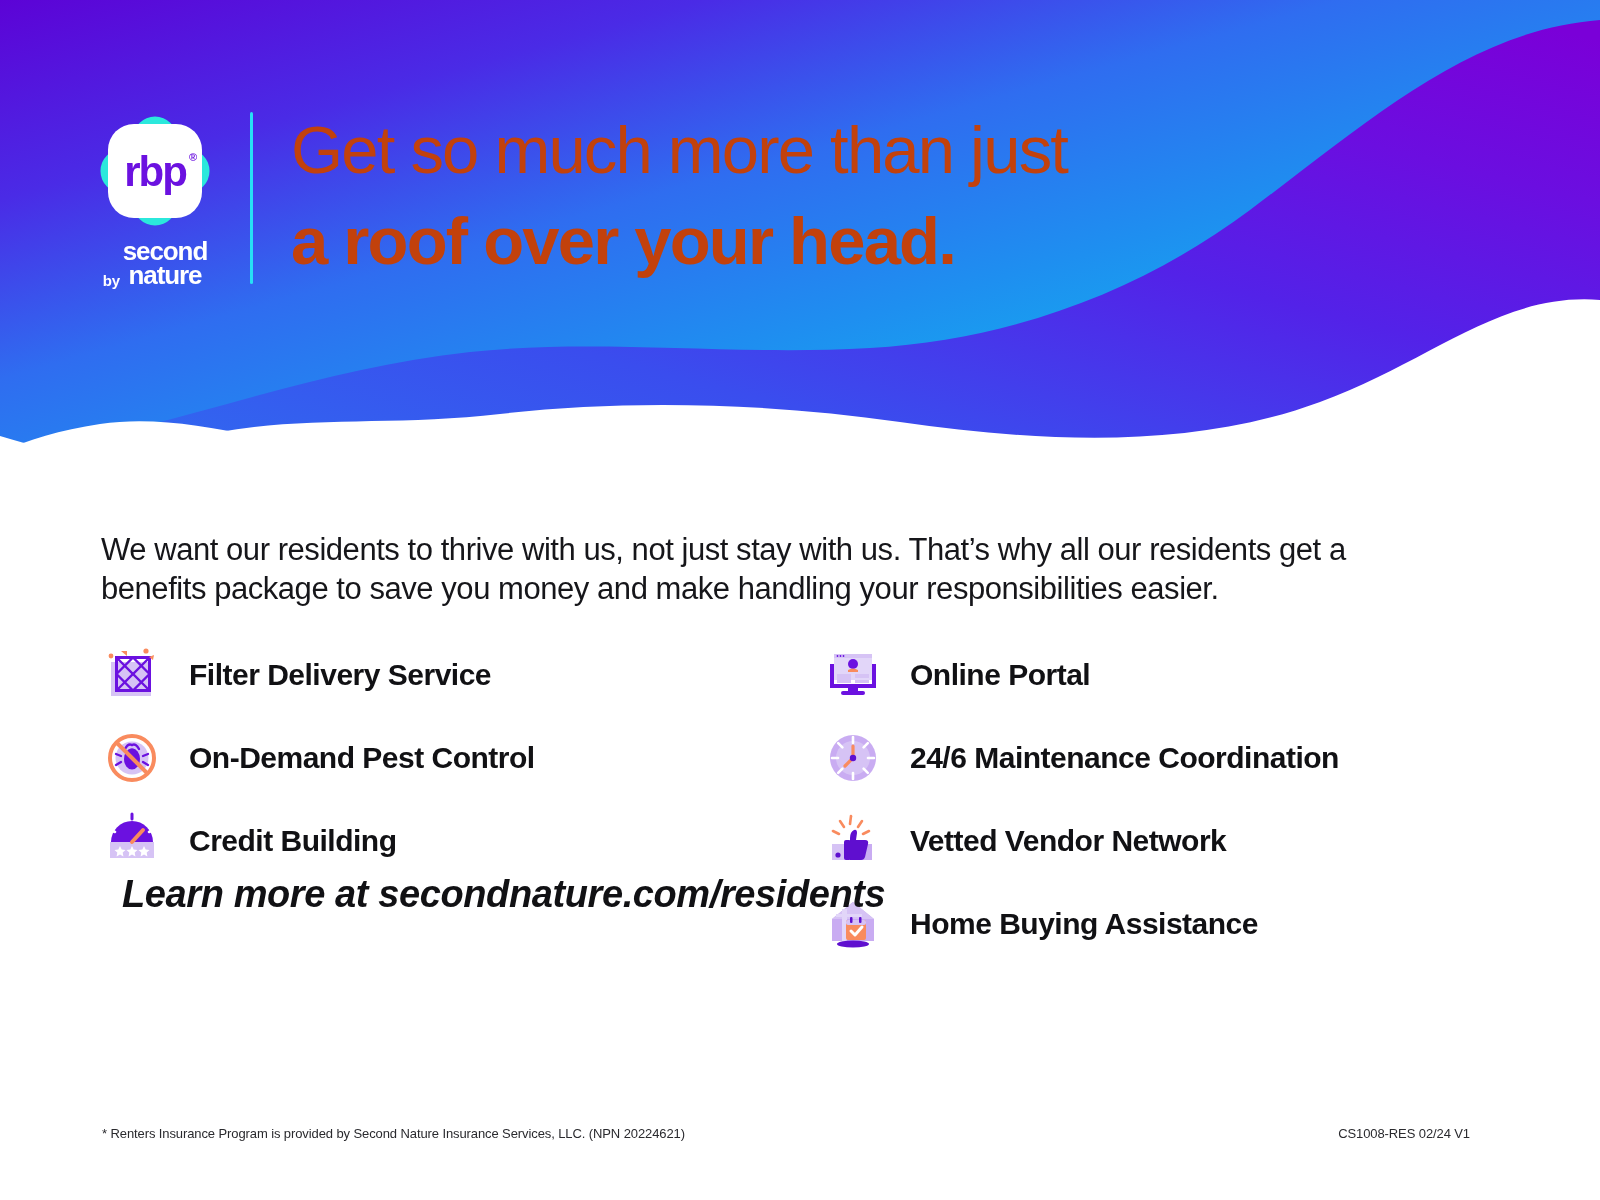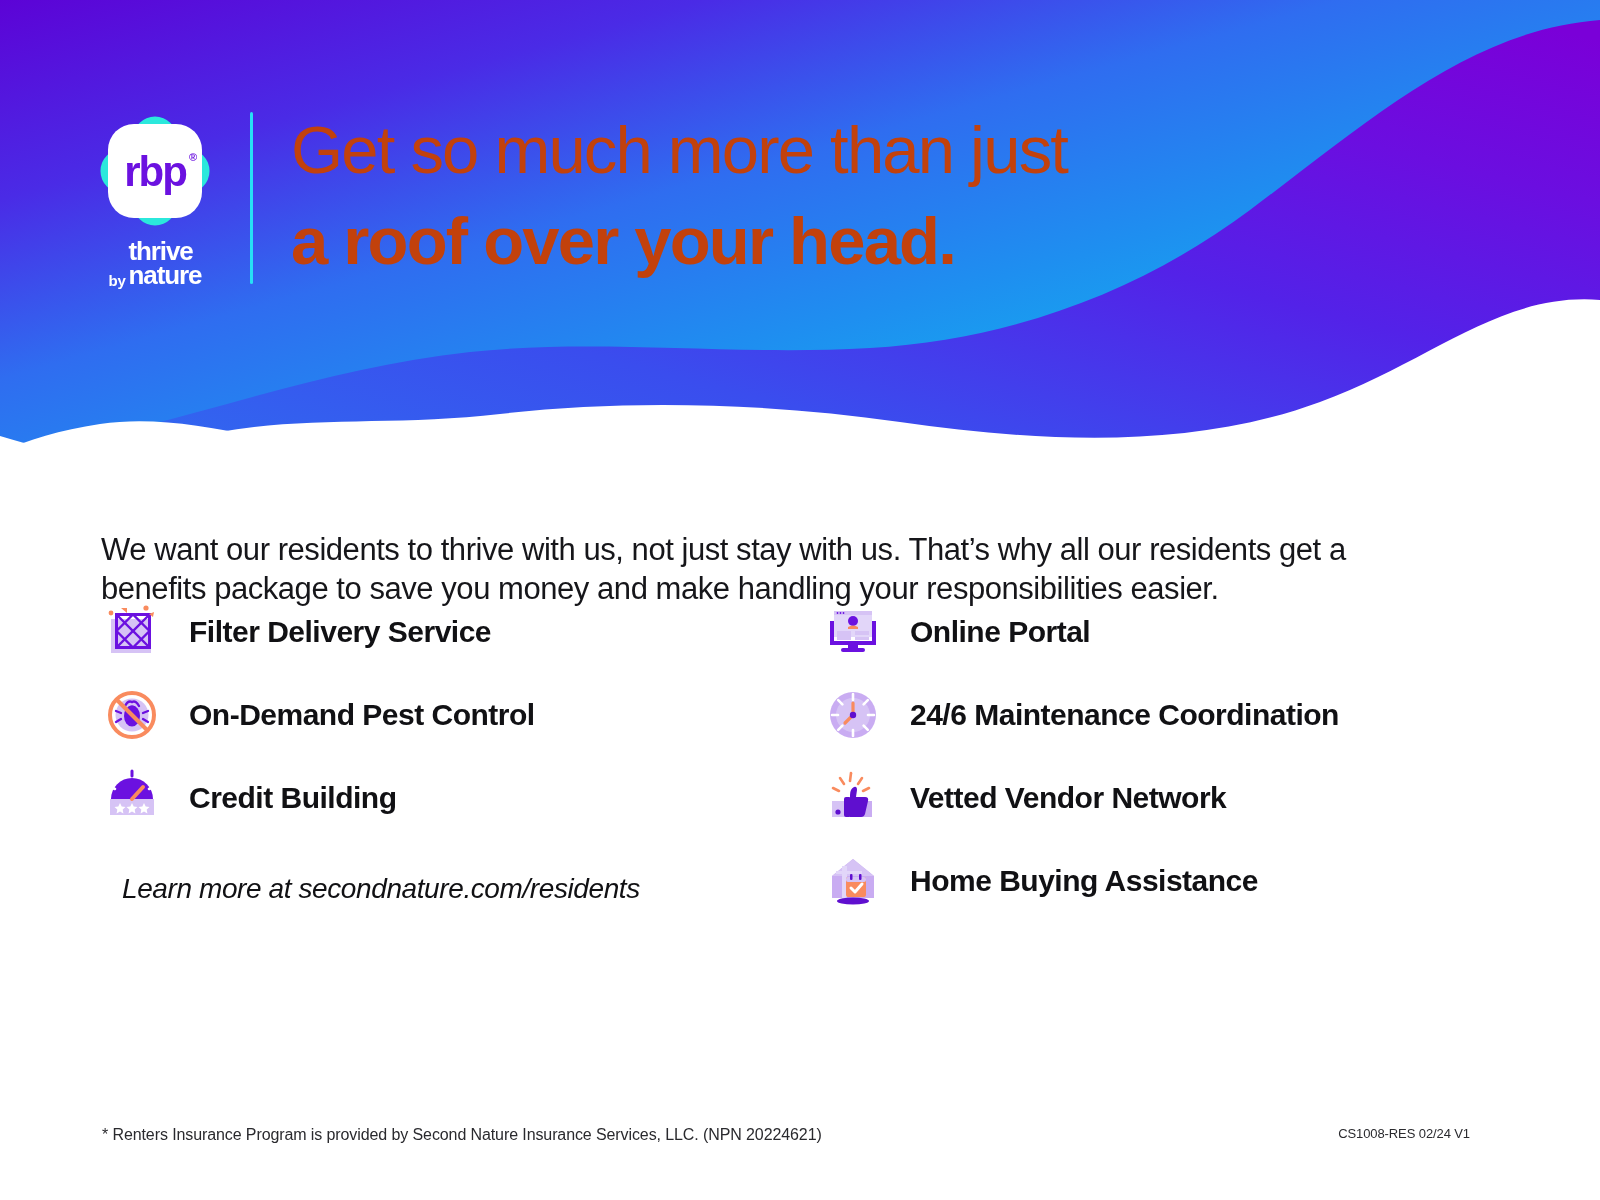--- a/index.html
+++ b/index.html
@@ -112,21 +112,21 @@
     color: #16161a;
     font-size: 31px;
     line-height: 1.25;
     letter-spacing: -0.45px;
     font-weight: 400;
   }
 
   
   .benefit-col {
     position: absolute;
-    top: 590px;
+    top: 633px;
   }
   #col-left  { left: 101px;  width: 640px; }
   #col-right { left: 822px;  width: 700px; }
 
   .benefit-row {
     display: flex;
     align-items: center;
     height: 83px;
     margin-bottom: 0;
   }
@@ -145,34 +145,34 @@
     font-weight: 700;
     color: #111114;
     letter-spacing: -0.5px;
     white-space: nowrap;
   }
 
   #learn-more {
     position: absolute;
     left: 122px;
     top: 873px;
-    font-size: 28px;
+    font-size: 38px;
     font-style: italic;
-    font-weight: 400;
+    font-weight: 700;
     color: #111114;
     letter-spacing: -0.4px;
     text-align: right;
   }
 
   
   #footer-note {
     position: absolute;
     left: 102px;
     top: 1126px;
-    font-size: 16px;
+    font-size: 13px;
     color: #2a2a2e;
     letter-spacing: -0.1px;
   }
   #footer-code {
     position: absolute;
     right: 130px;
     top: 1126px;
     font-size: 13px;
     color: #2a2a2e;
     letter-spacing: -0.1px;
@@ -256,21 +256,21 @@
         <rect x="18" y="18" width="90" height="90" rx="22" ry="22" fill="#2BE8DC"></rect>
       </g>
 
       <rect x="16" y="16" width="94" height="94" rx="26" ry="26" fill="#ffffff"></rect>
 
       <text x="63" y="78" text-anchor="middle" font-family="Liberation Sans, sans-serif" font-size="42" font-weight="700" fill="#6B11E0" letter-spacing="-2">rbp</text>
       <text x="101" y="53" text-anchor="middle" font-family="Liberation Sans, sans-serif" font-size="11" font-weight="700" fill="#6B11E0">®</text>
     </svg>
   </div>
   <div id="logo-byline">
-    <span class="byline-by">by</span><span class="byline-words"><span class="second">thrive</span><span class="nature">nature</span></span>
+    <span class="byline-by">by</span><span class="byline-words"><span class="second">second</span><span class="nature">nature</span></span>
   </div>
 </div>
 
 <div id="hero-divider"></div>
 
 <div id="headline">
   <span class="line1">Get so much more than just</span>
   <span class="line2">a roof over your head.</span>
 </div>
 

